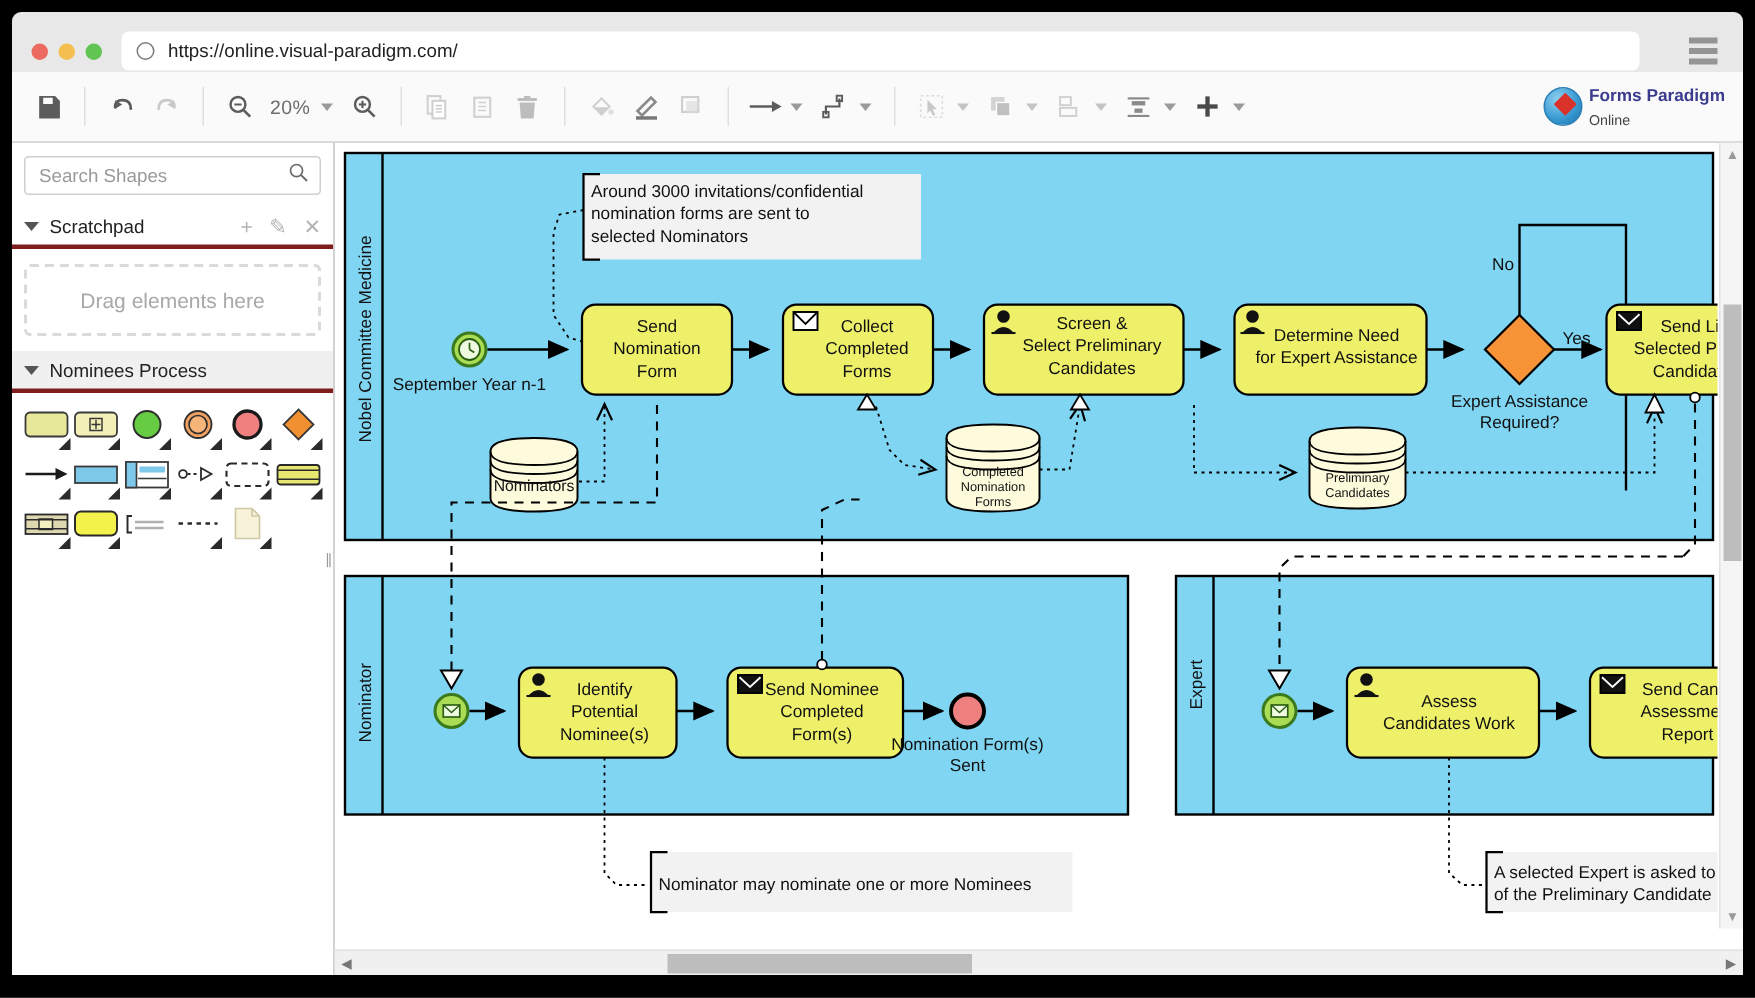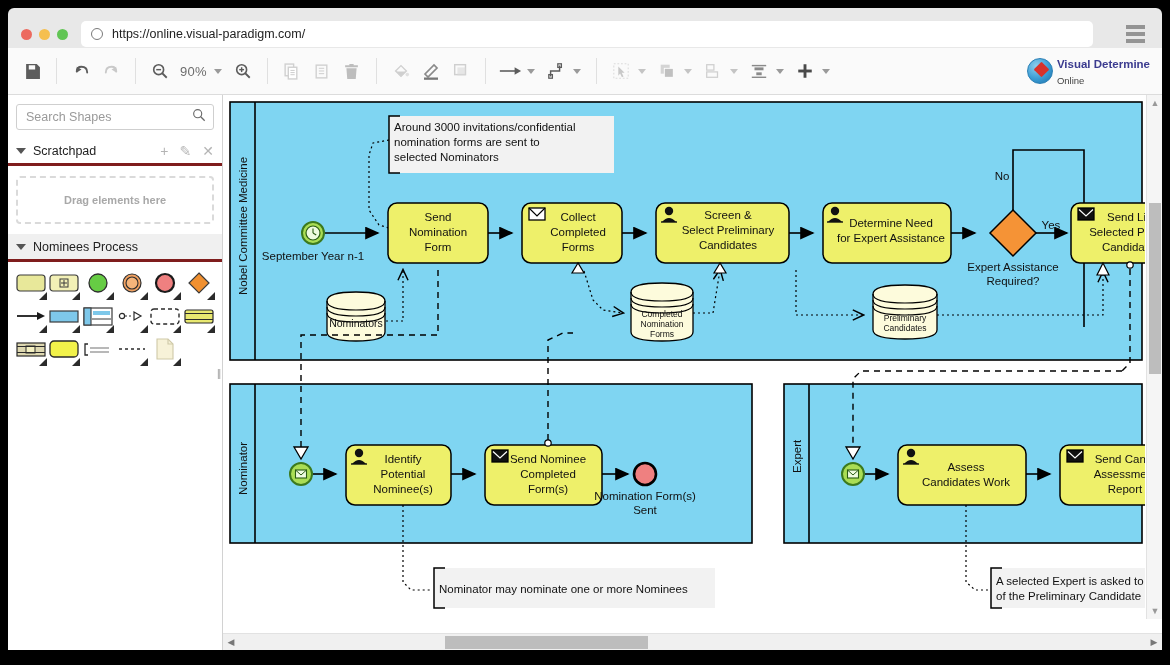--- a/index.html
+++ b/index.html
@@ -107,21 +107,21 @@
   .tri-down {
     width: 0; height: 0; border-left: 5px solid transparent; border-right: 5px solid transparent;
     border-top: 6px solid #555; margin-right: 7px;
   }
   .sh-actions { margin-left: auto; display: flex; align-items: center; gap: 11px; color: #b4b4b4; }
   .sh-actions span { font-size: 14px; line-height: 1; }
   .scratchpad {
     margin: 10px 8px; height: 48px;
     border: 2px dashed #dadada; border-radius: 4px;
     display: flex; align-items: center; justify-content: center;
-    color: #a8a8a8; font-size: 11px; font-weight: bold;
+    color: #a8a8a8; font-size: 14px;
   }
   .shape-grid {
     display: grid; grid-template-columns: repeat(6, 1fr);
     padding: 9px 6px; row-gap: 9px;
   }
   .shape-cell { position: relative; height: 24px; display: flex; align-items: center; justify-content: center; }
   .corner-tri {
     position: absolute; right: 1px; bottom: -5px; width: 0; height: 0;
     border-left: 8px solid transparent; border-bottom: 8px solid #2b2b2b;
   }
@@ -221,21 +221,21 @@
     </div>
     <div class="tsep"></div>
     <div class="tgroup">
       <div class="tbtn">
         <svg width="18" height="18" viewBox="0 0 20 20">
             <circle cx="8.5" cy="8.5" r="5.5" fill="none" stroke="#5c5c5c" stroke-width="1.8"></circle>
             <line x1="12.5" y1="12.5" x2="17.5" y2="17.5" stroke="#5c5c5c" stroke-width="2"></line>
             <line x1="5.8" y1="8.5" x2="11.2" y2="8.5" stroke="#5c5c5c" stroke-width="1.6"></line>
           </svg>
       </div>
-      <span class="zoomlabel">90%</span>
+      <span class="zoomlabel">20%</span>
       <span class="caret"></span>
       <div class="tbtn">
         <svg width="18" height="18" viewBox="0 0 20 20">
             <circle cx="8.5" cy="8.5" r="5.5" fill="none" stroke="#5c5c5c" stroke-width="1.8"></circle>
             <line x1="12.5" y1="12.5" x2="17.5" y2="17.5" stroke="#5c5c5c" stroke-width="2"></line>
             <line x1="5.8" y1="8.5" x2="11.2" y2="8.5" stroke="#5c5c5c" stroke-width="1.6"></line>
             <line x1="8.5" y1="5.8" x2="8.5" y2="11.2" stroke="#5c5c5c" stroke-width="1.6"></line>
           </svg>
       </div>
     </div>
@@ -340,21 +340,21 @@
         <svg width="18" height="18" viewBox="0 0 20 20">
             <rect x="8.4" y="2.5" width="3.2" height="15" fill="#4a4a4a"></rect>
             <rect x="2.5" y="8.4" width="15" height="3.2" fill="#4a4a4a"></rect>
           </svg>
       </div>
       <span class="caret"></span>
     </div>
     <div class="brand">
       <span class="brand-globe"></span>
       <span class="brand-txt">
-        <span class="brand-t1">Visual Determine</span><br>
+        <span class="brand-t1">Forms Paradigm</span><br>
         <span class="brand-t2">Online</span>
       </span>
     </div>
   </div>
 
   <div class="left-panel">
     <div class="search-wrap">
       <div class="search-box">
         <input type="text" placeholder="Search Shapes" style="">
         <span>

